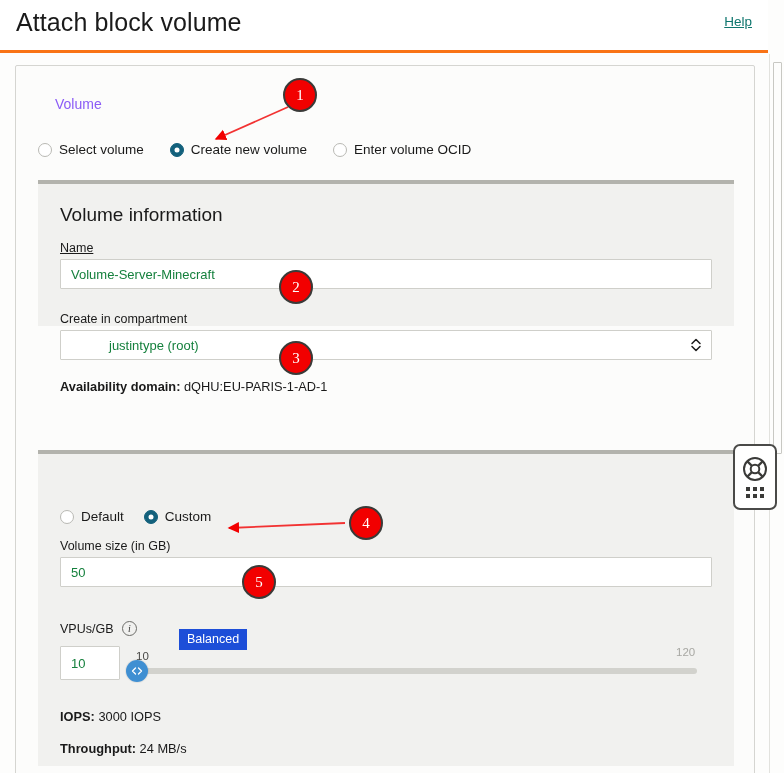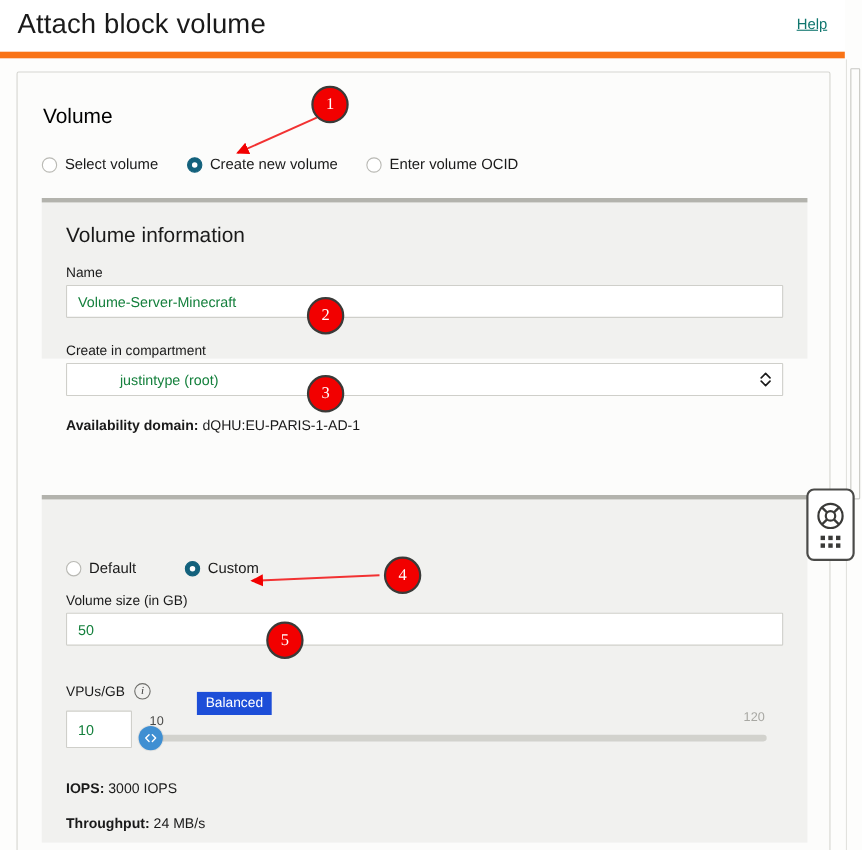--- a/index.html
+++ b/index.html
@@ -14,21 +14,21 @@
     position: relative;
     width: 784px; height: 773px;
     background: #fdfdfc;
   }
 
   
   .header {
     position: absolute; left: 0; top: 0;
     width: 768px; height: 53px;
     background: #ffffff;
-    border-bottom: 6px solid #f97316;
+    border-bottom: 3px solid #f97316;
   }
   .page-title {
     position: absolute; left: 16px; top: 8px;
     font-size: 25px; color: #1a1a1a; font-weight: 400;
     letter-spacing: 0.1px;
   }
   .help-link {
     position: absolute; right: 16px; top: 14px;
     font-size: 13.5px; color: #0f766e;
     text-decoration: underline;
@@ -38,21 +38,21 @@
   
   .card {
     position: absolute; left: 15px; top: 65px;
     width: 740px; height: 720px;
     background: #fcfcfb;
     border: 1px solid #d5d5d1;
     border-radius: 2px;
   }
 
   .section-title {
-    font-size: 19px; color: #000000; font-weight: 400;
+    font-size: 14px; color: #8b5cf6; font-weight: 400; margin-left: 16px;
   }
 
   
   .volume-heading {
     position: absolute; left: 23px; top: 30px;
   }
 
   
   .radio-row {
     position: absolute; left: 22px; top: 76px;
@@ -260,21 +260,21 @@
       </div>
       <div class="radio-item">
         <span class="radio"></span>
         <span class="radio-label">Enter volume OCID</span>
       </div>
     </div>
 
     <div class="subpanel" id="panel-info">
       <div class="sub-heading">Volume information</div>
 
-      <div class="field-label" style="position:absolute;left:22px;top:57px;">Name</div>
+      <div class="field-label" style="position:absolute;left:22px;top:57px;text-decoration:underline;">Name</div>
       <div class="text-input" style="position:absolute;left:22px;top:75px;width:652px;">Volume-Server-Minecraft</div>
 
       <div class="field-label" style="position:absolute;left:22px;top:128px;">Create in compartment</div>
       <div class="text-input select-input" style="position:absolute;left:22px;top:146px;width:652px;">
         <span>justintype (root)</span>
         <span class="select-caret">
           <svg width="12" height="16" viewBox="0 0 12 16">
             <polyline points="2,6.5 6,2.5 10,6.5" fill="none" stroke="#1a1a1a" stroke-width="1.5" stroke-linecap="round" stroke-linejoin="round"></polyline>
             <polyline points="2,9.5 6,13.5 10,9.5" fill="none" stroke="#1a1a1a" stroke-width="1.5" stroke-linecap="round" stroke-linejoin="round"></polyline>
           </svg>
@@ -282,21 +282,21 @@
       </div>
 
       <div class="kv" style="position:absolute;left:22px;top:195px;">
         <b>Availability domain:</b>
         <span>dQHU:EU-PARIS-1-AD-1</span>
       </div>
     </div>
 
     <div class="subpanel" id="panel-size">
 
-      <div class="radio-row" style="left:22px;top:55px;gap:24px;">
+      <div class="radio-row" style="left:22px;top:55px;">
         <div class="radio-item" style="margin-right:20px;">
           <span class="radio"></span>
           <span class="radio-label">Default</span>
         </div>
         <div class="radio-item">
           <span class="radio checked"></span>
           <span class="radio-label">Custom</span>
         </div>
       </div>
 

